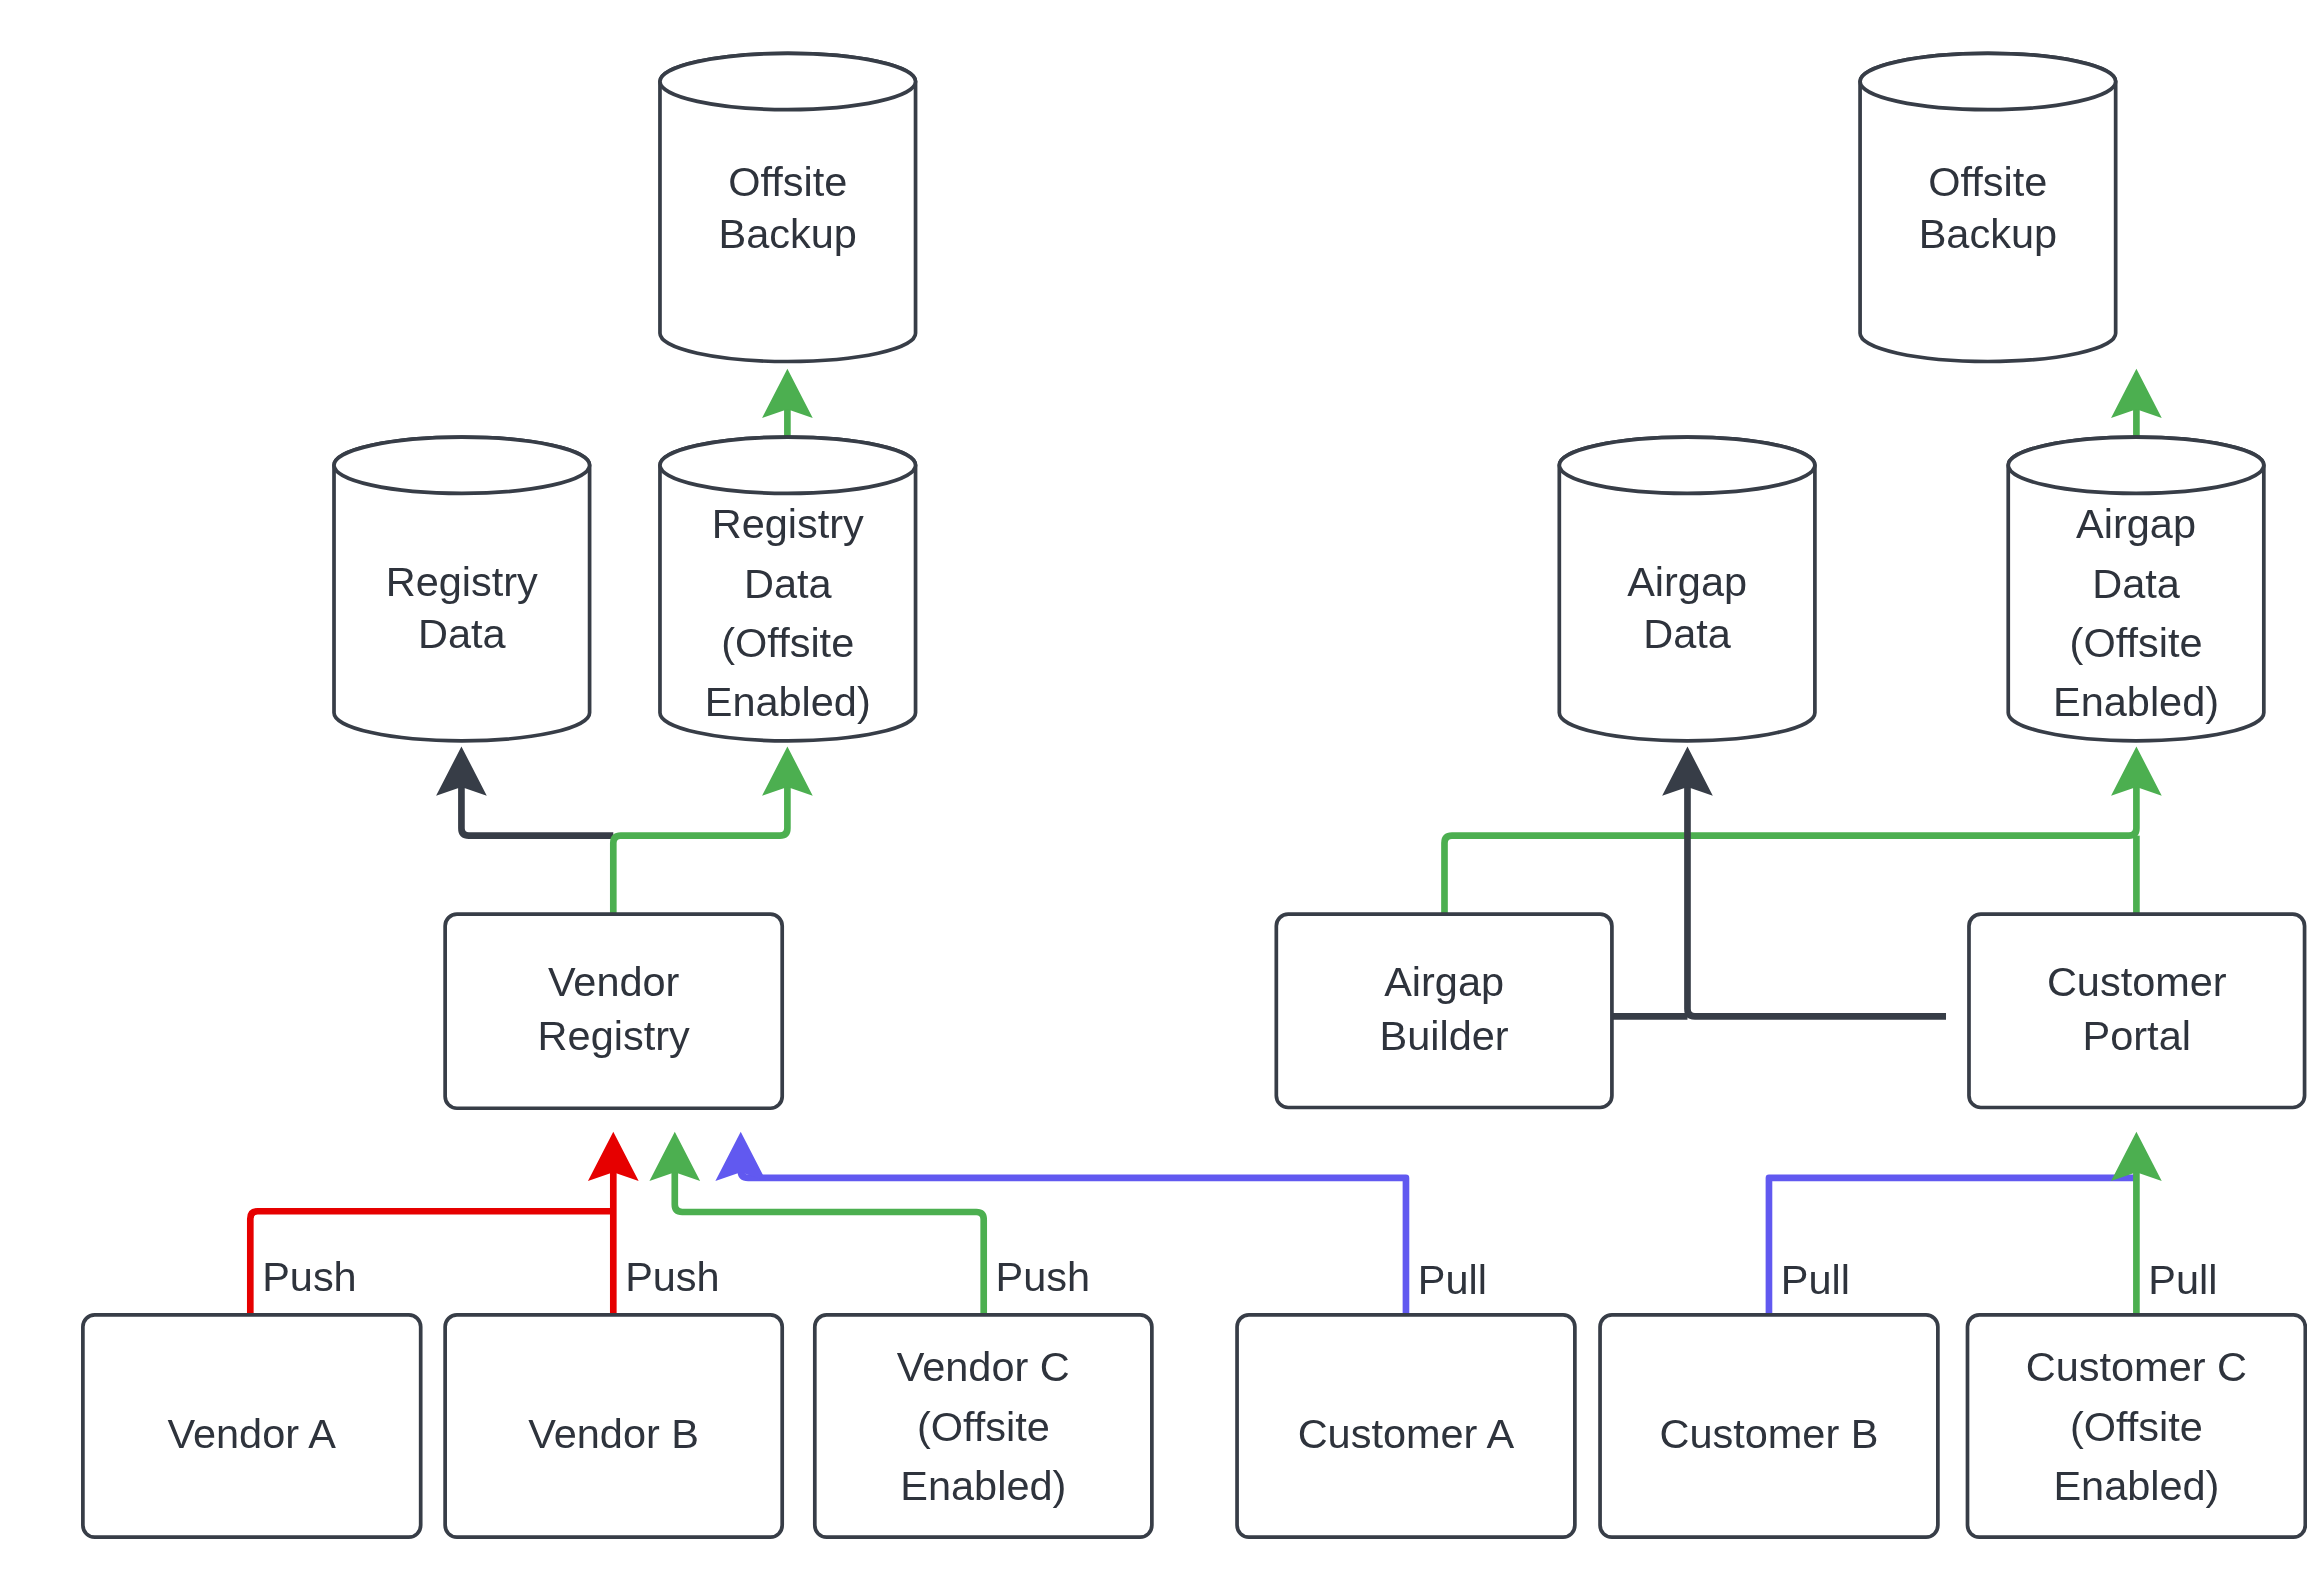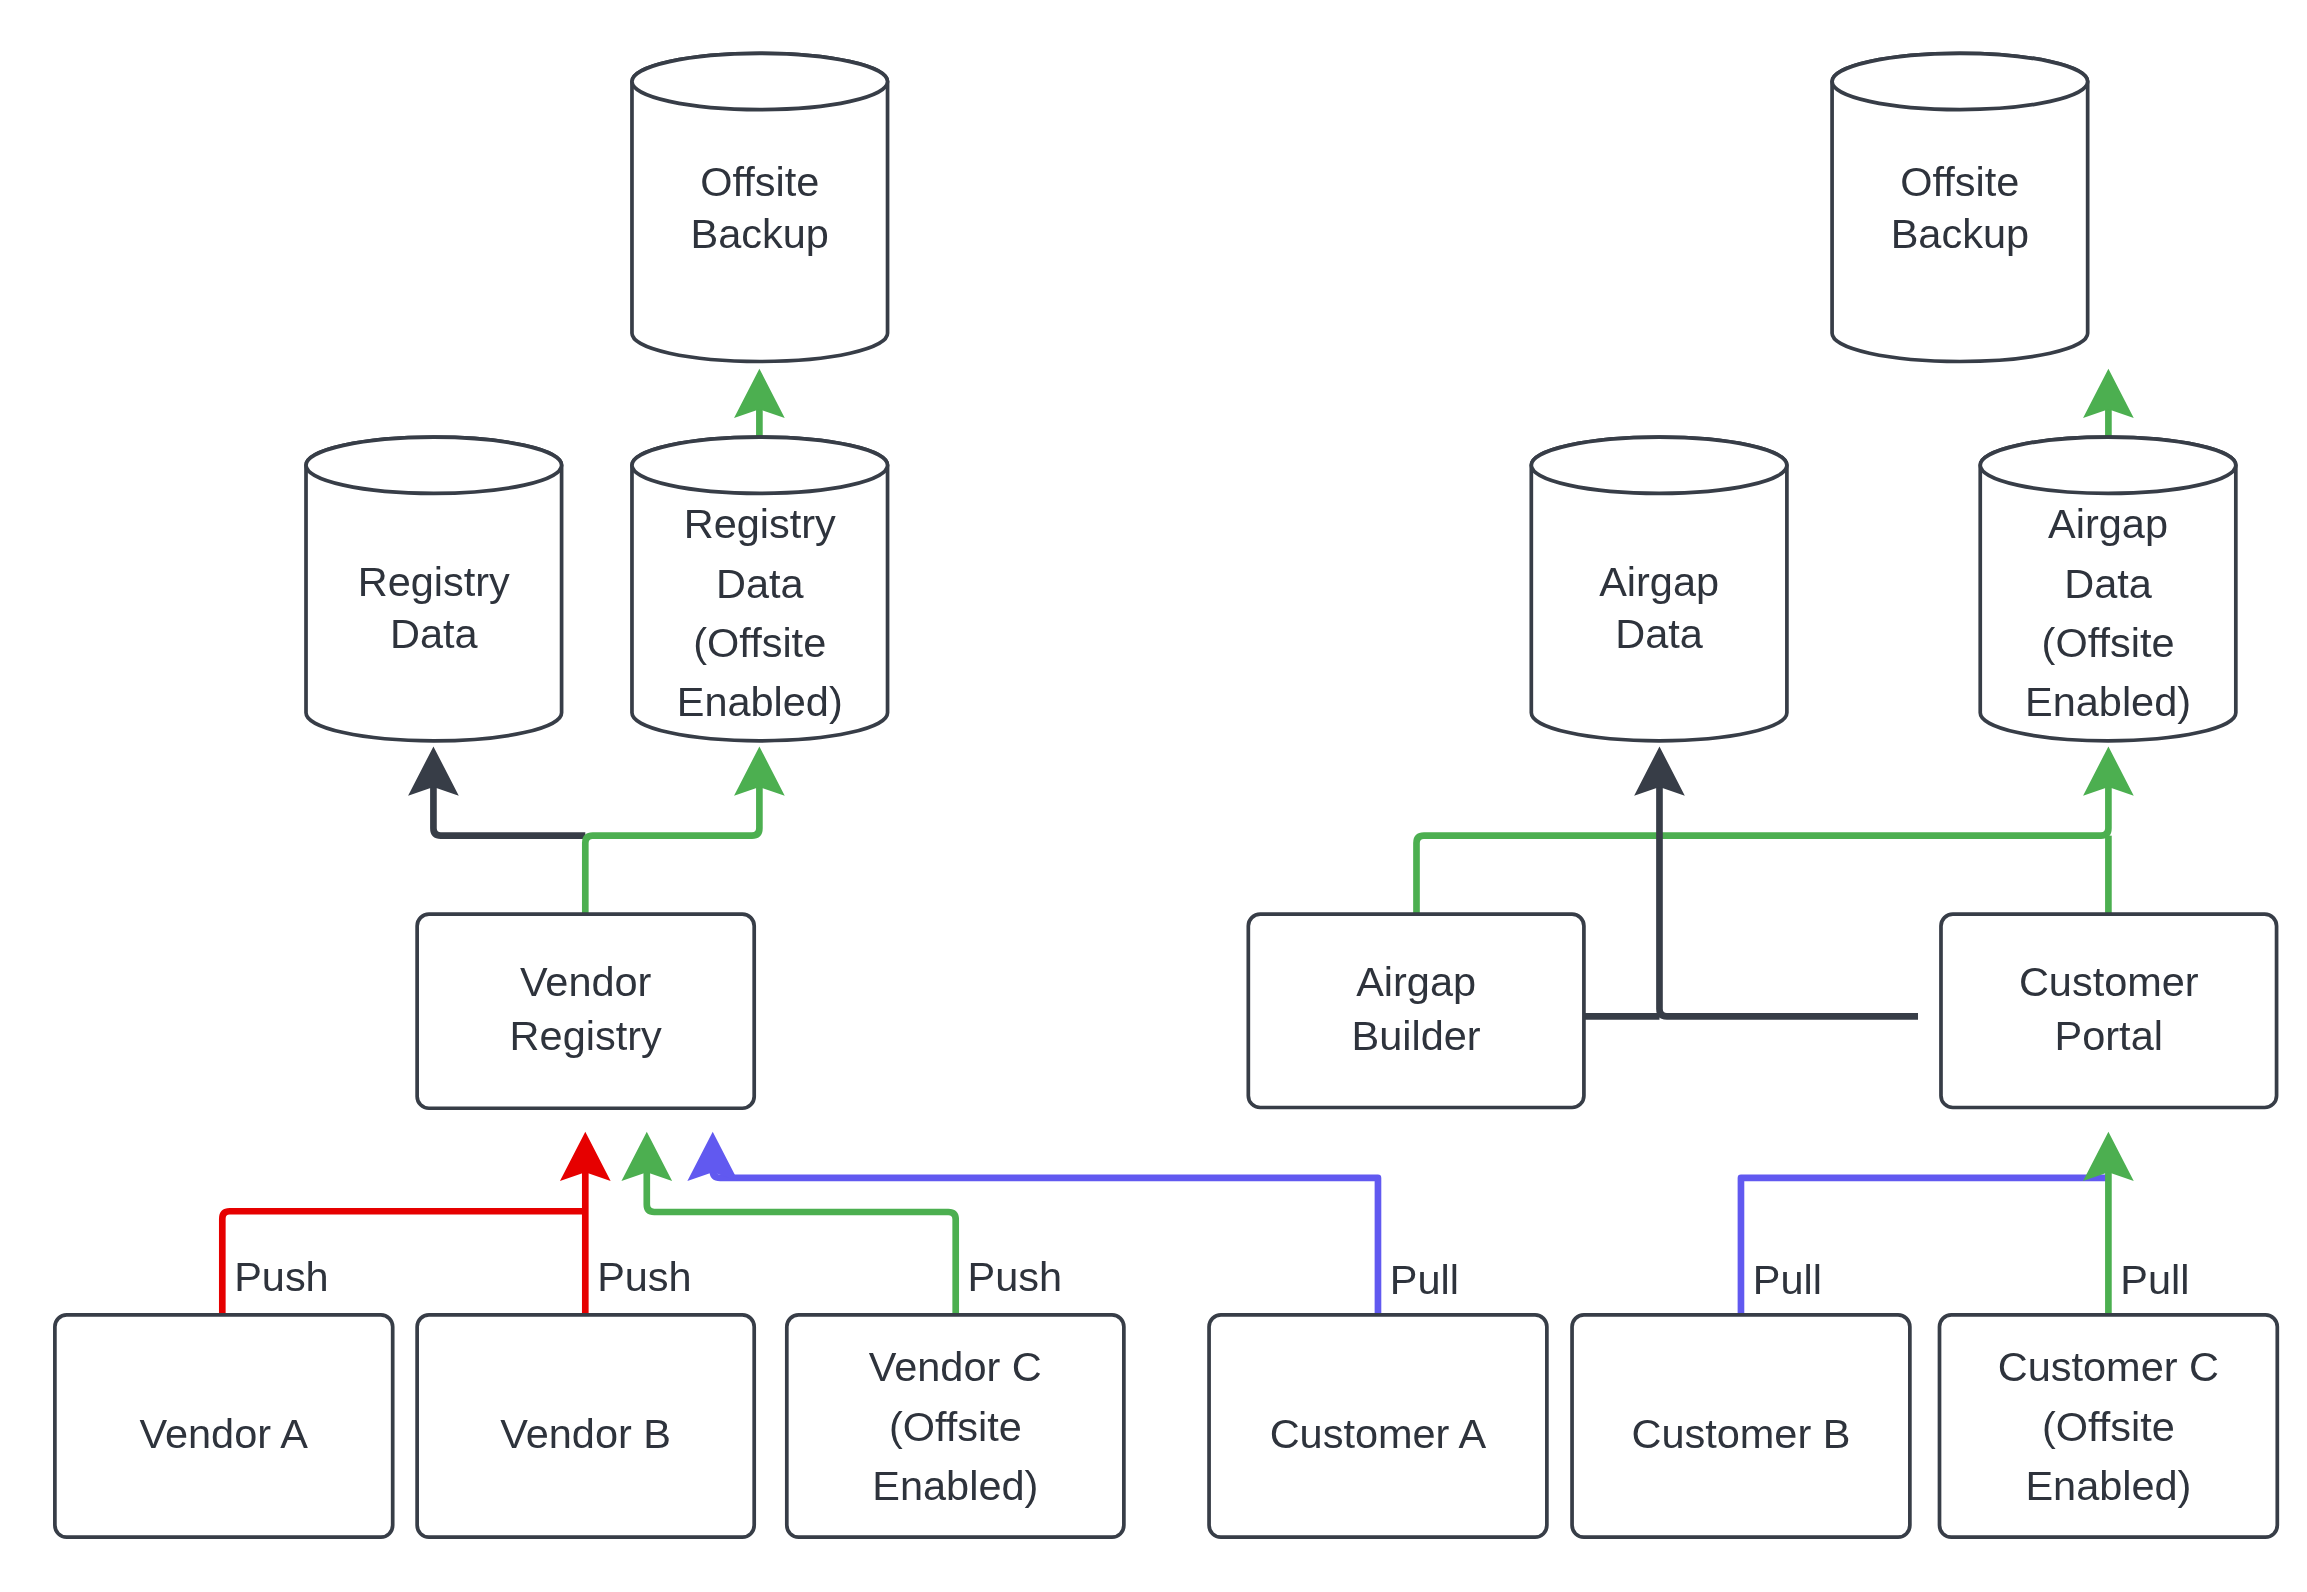--- a/index.html
+++ b/index.html
@@ -6,20 +6,21 @@
     margin: 0;
     padding: 0;
     background: #ffffff;
   }
   #canvas {
     position: relative;
     width: 2057px;
     height: 1592px;
     background: #ffffff;
     font-family: "Liberation Sans", sans-serif;
+    margin-left: 28px;
   }
   svg.diagram {
     position: absolute;
     top: 0;
     left: 0;
     width: 2307px;
     height: 1592px;
     overflow: visible;
   }
   .node-stroke {

